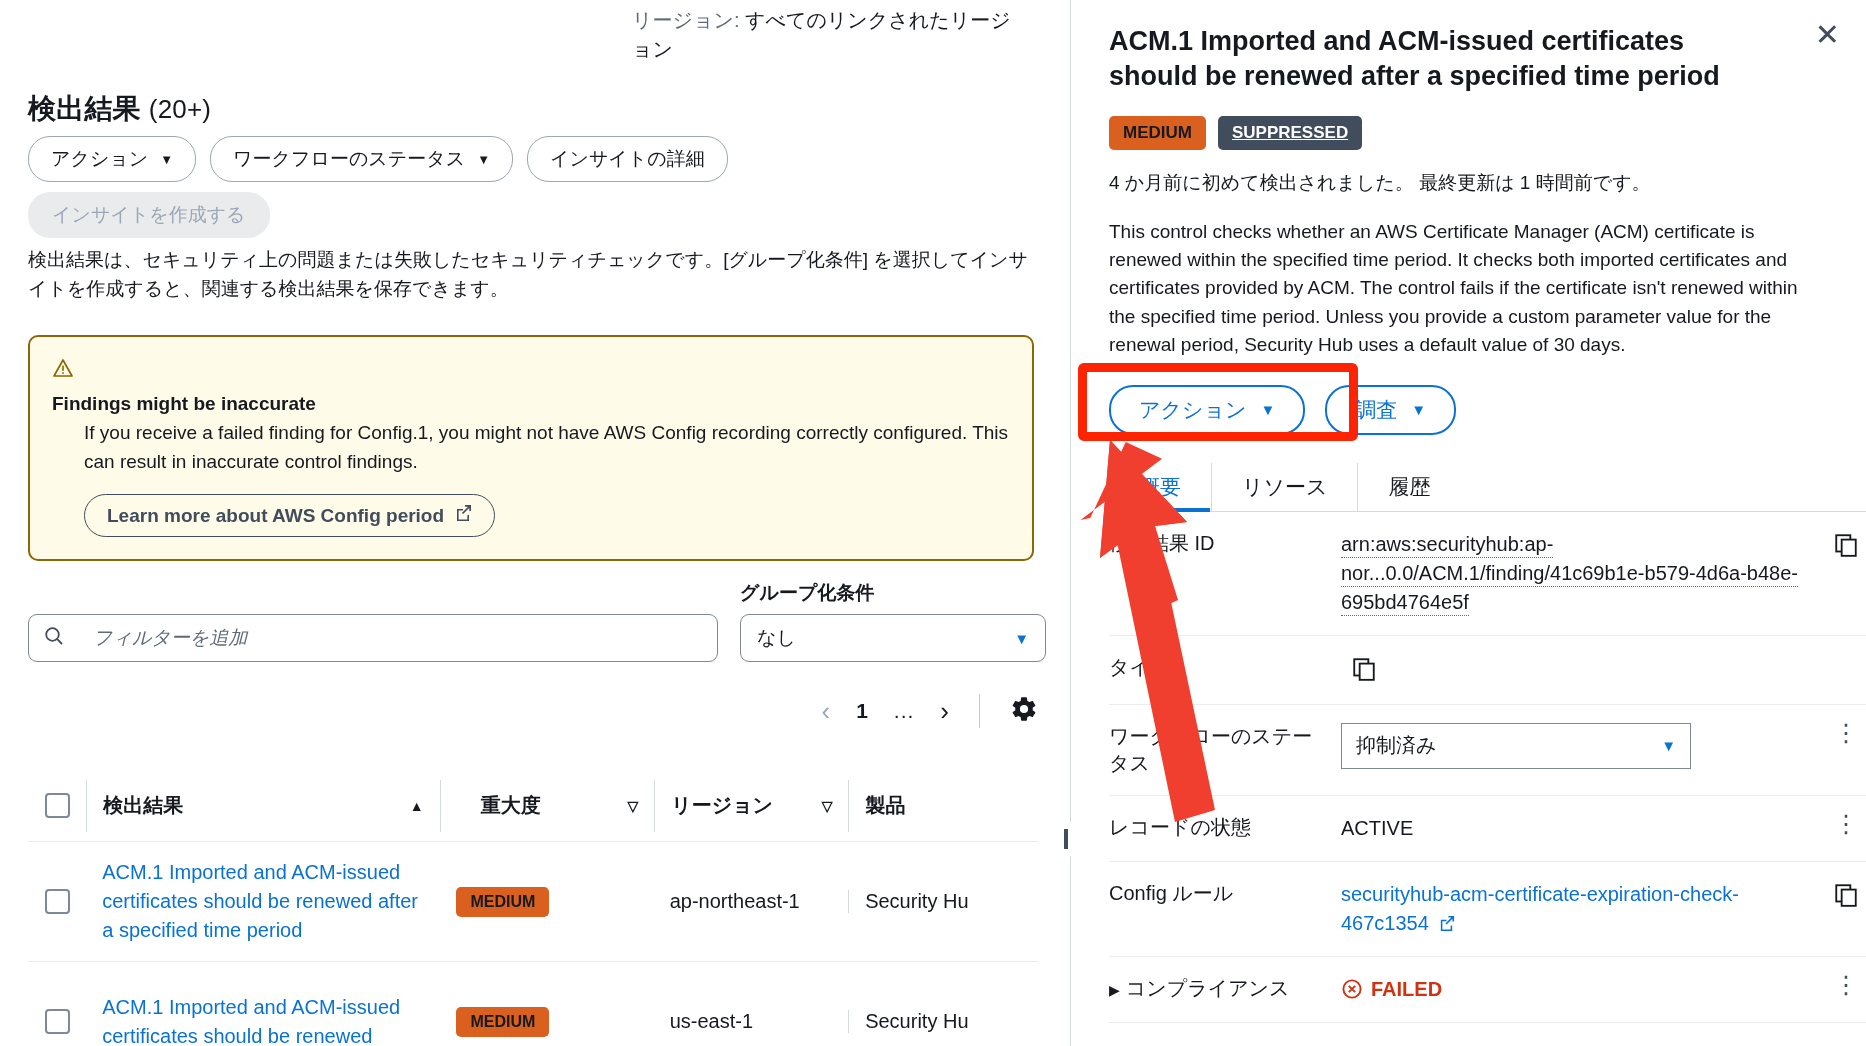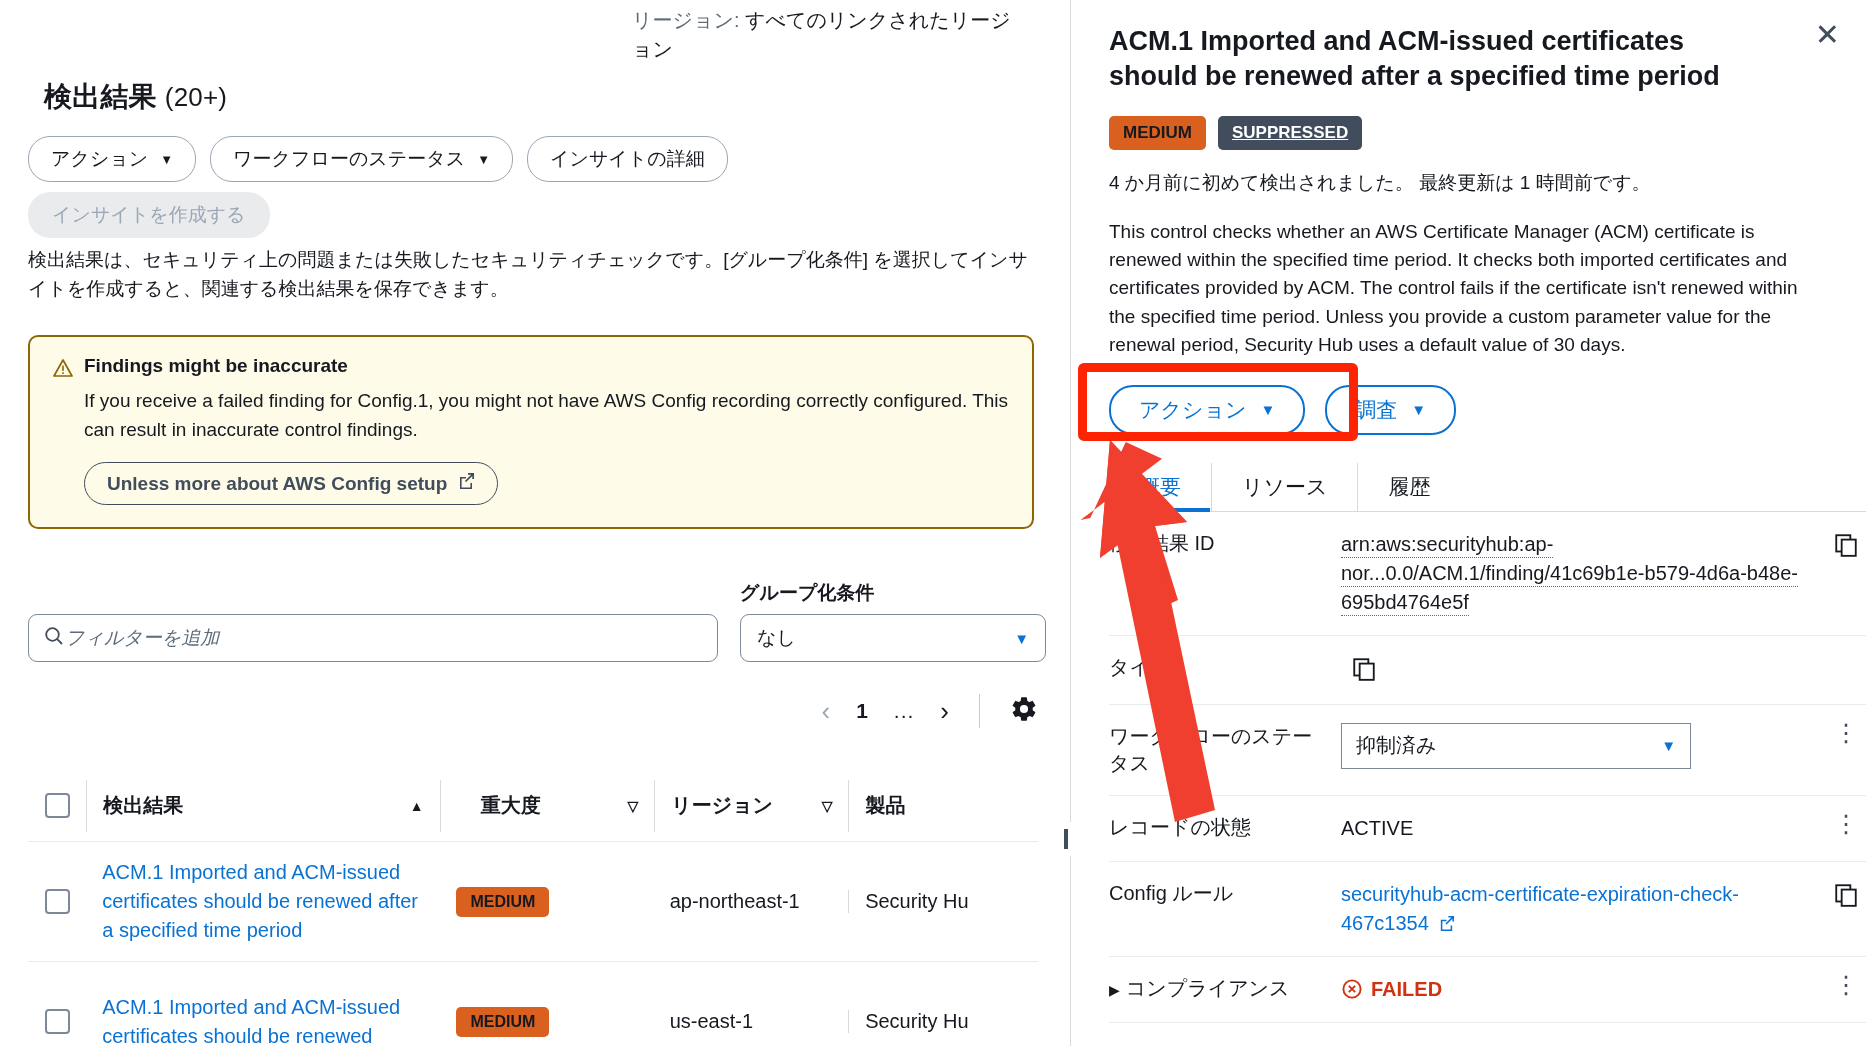--- a/index.html
+++ b/index.html
@@ -17,22 +17,22 @@
     width: 1070px; height: 1046px; position: relative;
     padding: 0 0 0 28px; overflow: hidden;
   }
   .region-line {
     position: absolute; left: 632px; top: 6px; width: 390px;
     font-size: 20px; line-height: 1.45; color: #16191f;
   }
   .region-label { color: #5f6b7a; }
 
   .findings-title {
-    position: absolute; left: 28px; top: 78px;
-    font-size: 28px; font-weight: bold; letter-spacing: .2px; margin-left: 16px;
+    position: absolute; left: 28px; top: 90px;
+    font-size: 28px; font-weight: bold; letter-spacing: .2px;
   }
   .findings-title .count { font-weight: normal; font-size: 26px; }
 
   .pill-row { position: absolute; left: 28px; top: 136px; display: flex; gap: 14px; }
   .pill {
     border: 1px solid #9ba7b6; border-radius: 22px;
     padding: 9px 22px; font-size: 19px; color: #16191f;
     background: #fff; display: flex; align-items: center; gap: 12px;
     white-space: nowrap; cursor: pointer;
   }
@@ -49,39 +49,39 @@
     position: absolute; left: 28px; top: 245px; width: 1010px;
     font-size: 19px; line-height: 1.55; color: #16191f;
   }
 
   
   .alert {
     position: absolute; left: 28px; top: 335px; width: 1006px;
     background: #fefbe8; border: 2px solid #8d6605; border-radius: 10px;
     padding: 18px 22px 22px 22px;
   }
-  .alert-head { display: flex; align-items: flex-start; gap: 10px; }
+  .alert-head { display: flex; align-items: flex-start; gap: 10px; flex-direction: column; }
   .alert-icon { flex: 0 0 auto; margin-top: 2px; }
   .alert-title { font-size: 19px; font-weight: bold; color: #16191f; }
   .alert-body {
     margin: 4px 0 0 32px; font-size: 19px; line-height: 1.5; color: #16191f;
     max-width: 930px;
   }
   .alert-btn {
     margin: 18px 0 0 32px; display: inline-flex; align-items: center; gap: 10px;
     border: 1px solid #414d5c; border-radius: 22px; padding: 9px 22px;
     font-size: 19px; font-weight: bold; color: #414d5c; background: transparent;
     cursor: pointer;
   }
 
   
   .filter-row { position: absolute; left: 28px; top: 580px; display: flex; align-items: flex-end; gap: 22px; }
   .filter-input {
     width: 690px; height: 48px; border: 1px solid #7d8998; border-radius: 9px;
-    display: flex; align-items: center; gap: 0; padding: 4px 14px; background: #fff;
+    display: flex; align-items: center; gap: 28px; padding: 4px 14px; background: #fff;
   }
   .filter-input .ph { font-size: 19px; color: #5f6b7a; font-style: italic; }
   .group-wrap { display: flex; flex-direction: column; gap: 8px; }
   .group-label { font-size: 19px; font-weight: bold; }
   .select-box {
     width: 306px; height: 48px; border: 1px solid #7d8998; border-radius: 9px;
     display: flex; align-items: center; justify-content: space-between;
     padding: 0 16px; font-size: 19px; background: #fff; cursor: pointer;
   }
   .select-box .caret { color: #0972d3; font-size: 15px; }
@@ -246,21 +246,21 @@
           <svg width="22" height="22" viewBox="0 0 22 22">
             <path d="M11 3 L20 19 L2 19 Z" fill="none" stroke="#8d6605" stroke-width="1.7" stroke-linejoin="round"></path>
             <rect x="10.2" y="8.6" width="1.6" height="5.3" fill="#8d6605"></rect>
             <rect x="10.2" y="15.2" width="1.6" height="1.7" fill="#8d6605"></rect>
           </svg>
         </span>
         <span class="alert-title">Findings might be inaccurate</span>
       </div>
       <div class="alert-body">If you receive a failed finding for Config.1, you might not have AWS Config recording correctly configured. This can result in inaccurate control findings.</div>
       <button class="alert-btn">
-        <span>Unless more about AWS Config setup</span>
+        <span>Learn more about AWS Config period</span>
         <span>
           <svg width="18" height="18" viewBox="0 0 18 18">
             <path d="M3 5 h6 v1.6 H4.6 v8.8 h8.8 V11 H15 v6 H3 Z" fill="#414d5c"></path>
             <path d="M11 1 H17 V7 h-1.7 V3.9 l-6.2 6.2 -1.2 -1.2 6.2 -6.2 H11 Z" fill="#414d5c"></path>
           </svg>
         </span>
       </button>
     </div>
 
     <div class="filter-row">

